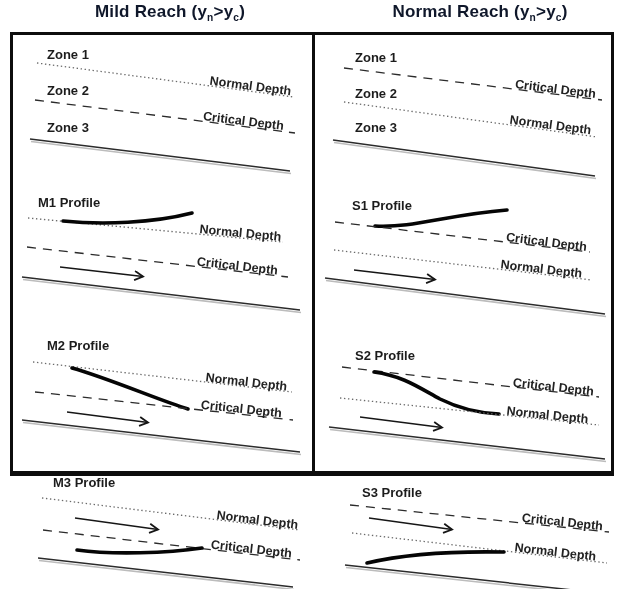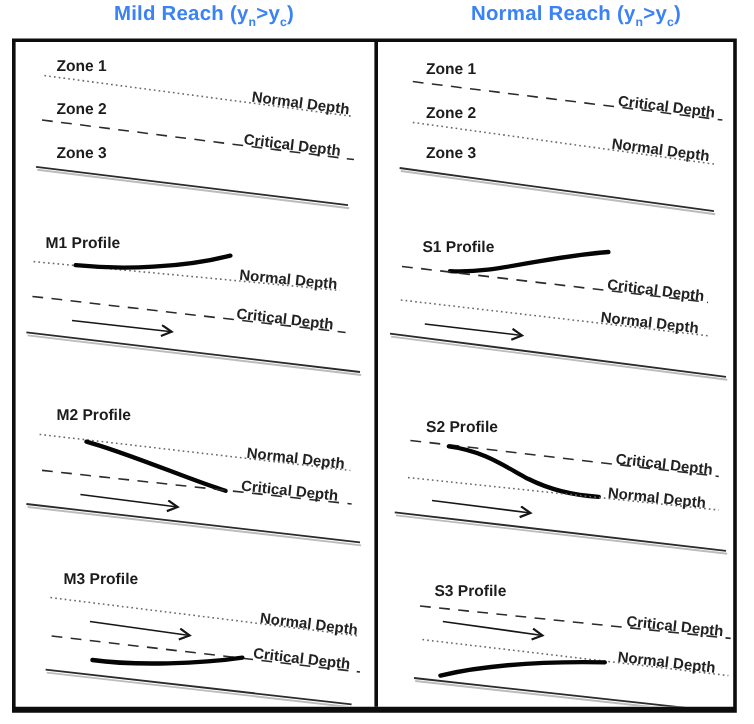--- a/index.html
+++ b/index.html
@@ -2,25 +2,25 @@
 <html><head>
 <meta charset="utf-8">
 <style>
   html,body{margin:0;padding:0;}
   body{
     width:628px;height:603px;background:#ffffff;position:relative;overflow:hidden;
     font-family:"Liberation Sans",sans-serif;color:#1c1c1c;
   }
   .col-title{
     position:absolute;top:2px;transform:translateX(-50%);
-    font-size:17px;font-weight:700;letter-spacing:.2px;color:#3b82f6;white-space:nowrap;
+    font-size:17px;font-weight:700;letter-spacing:.2px;color:#0f172a;white-space:nowrap;
   }
   .col-title sub{font-size:.6em;}
   .frame{
-    position:absolute;left:10px;top:32px;width:604px;height:562px;
+    position:absolute;left:10px;top:32px;width:604px;height:444px;
     border:3px solid #0d0d0d;border-bottom-width:5px;box-sizing:border-box;background:#fff;
   }
   .divider{
     position:absolute;left:299px;top:0;width:3px;height:100%;background:#0d0d0d;
   }
   svg.colsvg{position:absolute;top:0;height:554px;}
   svg.colsvg.left{left:0;width:299px;}
   svg.colsvg.right{left:302px;width:294px;}
   svg text{font-family:"Liberation Sans",sans-serif;fill:#1c1c1c;}
   .zl{font-size:13px;font-weight:700;}

